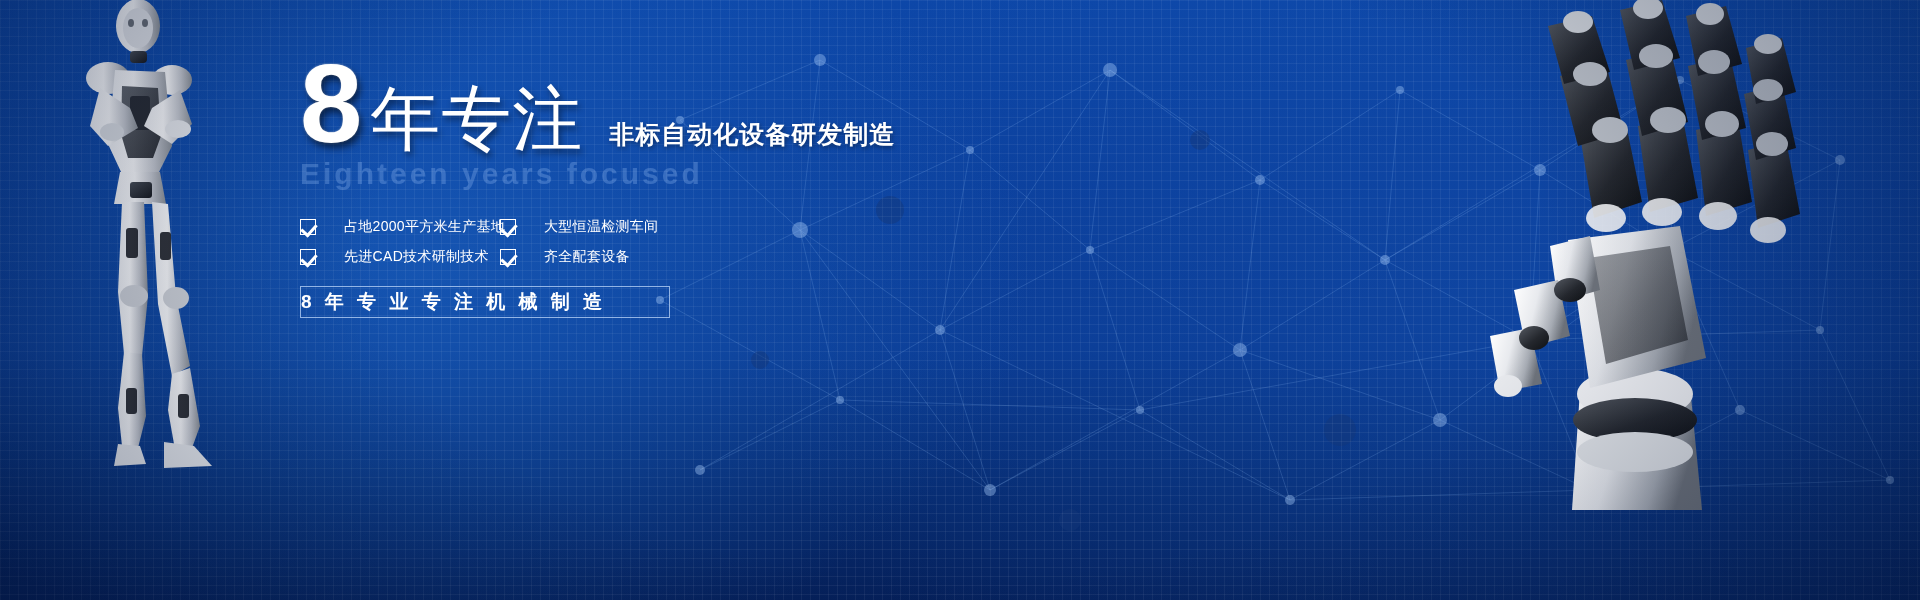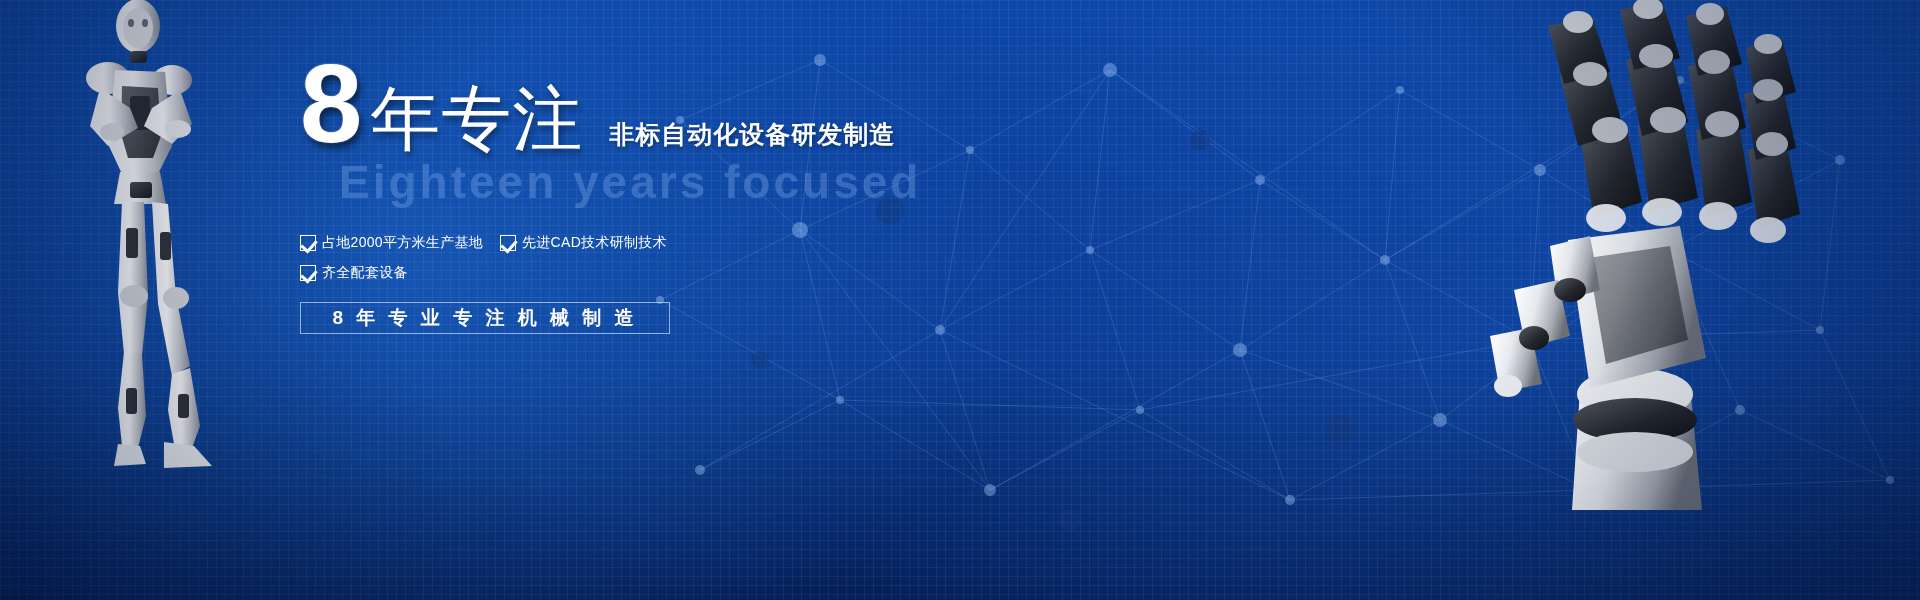--- a/index.html
+++ b/index.html
@@ -55,24 +55,23 @@
     text-shadow: 2px 4px 6px rgba(0,0,0,0.45);
   }
   .headline .sub {
     font-size:25px; font-weight:bold; color:#ffffff;
     margin-left:26px; margin-bottom:1px; letter-spacing:1px;
     text-shadow: 1px 2px 4px rgba(0,0,0,0.4);
   }
 
   .english {
     margin-top:6px;
-    font-size:46px; font-weight:bold; letter-spacing:3px;
+    font-size:30px; font-weight:bold; letter-spacing:3px;
     color:rgba(150,190,245,0.30);
     line-height:1.05;
-    margin-left:39px;
   }
 
   .features {
     margin-top:22px;
     display:flex; flex-wrap:wrap;
     width:400px;
   }
   .feature {
     width:200px; height:30px;
     display:flex; align-items:center;
@@ -85,30 +84,30 @@
   }
   .check-box::after {
     content:"";
     position:absolute; left:3px; top:1px;
     width:7px; height:12px;
     border:solid #ffffff;
     border-width:0 3px 3px 0;
     transform:rotate(42deg);
   }
   .feature-label {
-    margin-left:6px;
+    margin-left:28px;
     font-size:14px; color:#ffffff; white-space:nowrap;
     letter-spacing:0.3px;
   }
 
   .slogan-box {
     margin-top:14px;
     width:370px; height:32px;
     border:1.5px solid rgba(190,215,250,0.75);
-    display:flex; align-items:center; justify-content:center;
+    display:flex; align-items:center; 
   }
   .slogan-text {
     font-size:19px; font-weight:bold; color:#ffffff;
     letter-spacing:4px;
   }
 </style>
 </head>
 <body>
 
 <div class="banner">
@@ -314,20 +313,24 @@
 
     <div class="english">Eighteen years focused</div>
 
     <div class="features">
       <div class="feature">
         <span class="check-box"></span>
         <span class="feature-label">占地2000平方米生产基地</span>
       </div>
       <div class="feature">
         <span class="check-box"></span>
+        <span class="feature-label">大型恒温检测车间</span>
+      </div>
+      <div class="feature">
+        <span class="check-box"></span>
         <span class="feature-label">先进CAD技术研制技术</span>
       </div>
       <div class="feature">
         <span class="check-box"></span>
         <span class="feature-label">齐全配套设备</span>
       </div>
     </div>
 
     <div class="slogan-box">
       <span class="slogan-text">8 年 专 业 专 注 机 械 制 造</span>

